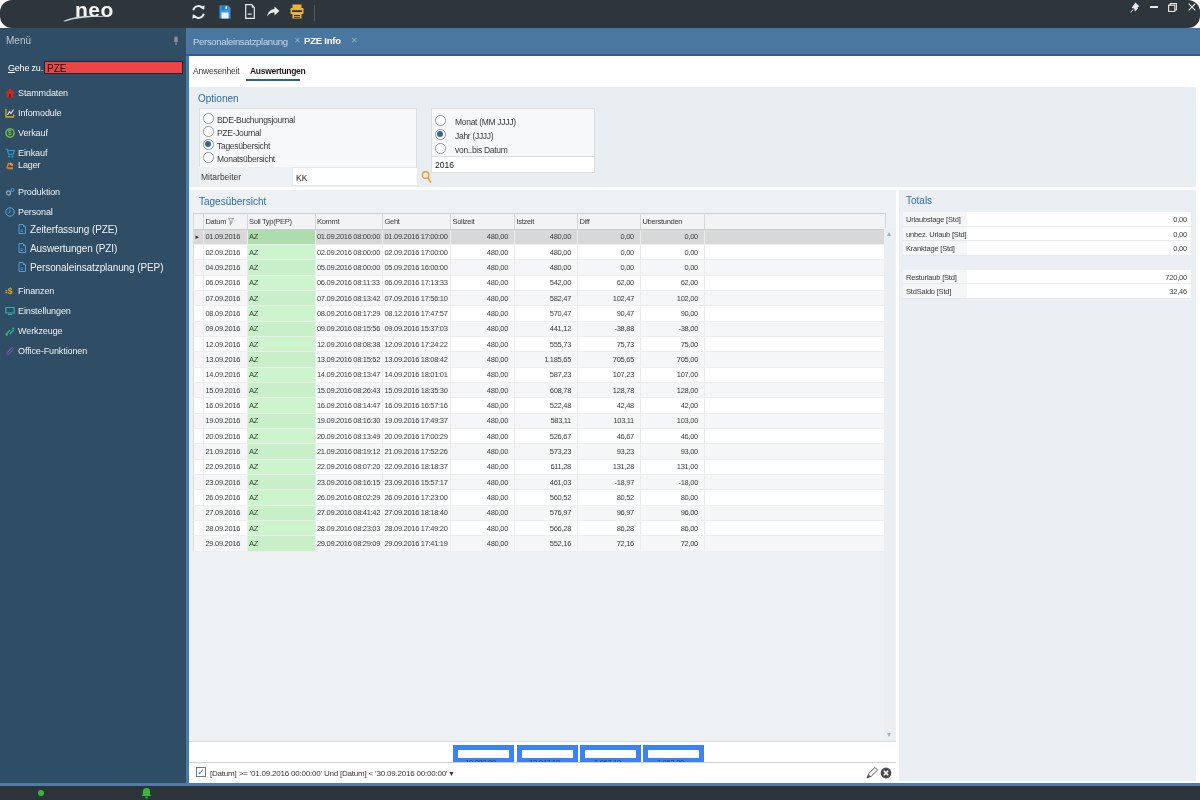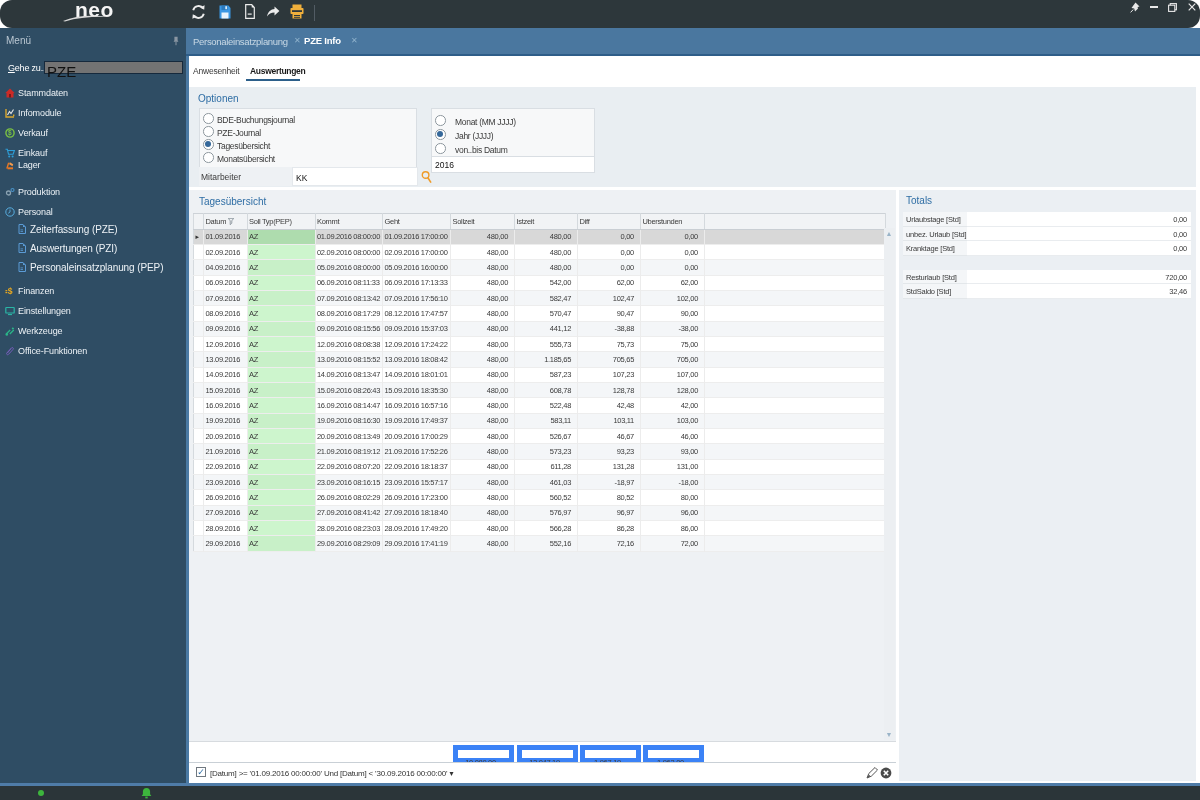--- a/index.html
+++ b/index.html
@@ -14,21 +14,21 @@
 #tabstrip .t1 { position:absolute; left:8px; top:8px; color:#c9d9e5; font-size:9.5px; letter-spacing:-0.3px; }
 #tabstrip .tx1 { position:absolute; left:109px; top:8px; color:#8fb2cc; font-size:8px; }
 #tabstrip .t2 { position:absolute; left:119px; top:7px; color:#ffffff; font-size:9.5px; letter-spacing:-0.2px; font-weight:bold; }
 #tabstrip .tx2 { position:absolute; left:166px; top:8px; color:#8fb2cc; font-size:8px; }
 
 #sidebar { left:0; top:28px; width:186px; height:755px; background:#2f4d64; color:#e9eef3; overflow:hidden; }
 #menuhd { position:absolute; left:6px; top:7px; font-size:10px; color:#b9c6d1; }
 #pin { position:absolute; left:172px; top:8px; }
 #gehezu { position:absolute; left:8px; top:35px; font-size:9px; letter-spacing:-0.2px; color:#fff; }
 #gehezu u { text-decoration:underline; }
-#gzinput { position:absolute; left:44px; top:33px; width:139px; height:13px; background:#737373; border:1px solid #16293c; font-size:15px; color:#111; padding:0.5px 2px; }
+#gzinput { position:absolute; left:44px; top:33px; width:139px; height:13px; background:#ef4444; border:1px solid #16293c; font-size:10px; color:#111; padding:0.5px 2px; }
 .mi { position:absolute; left:0; width:186px; height:14px; font-size:9px; letter-spacing:-0.1px; color:#edf2f6; }
 .mi .ic { position:absolute; left:5px; top:0px; width:10px; height:10px; }
 .mi .lb { position:absolute; left:18px; top:0px; white-space:nowrap; }
 .mi2 .ic { left:17px; }
 .mi2 .lb { left:30px; font-size:10px; }
 
 #splitter { left:186px; top:56px; width:3px; height:727px; background:#4a79a3; }
 
 #content { left:189px; top:56px; width:1011px; height:727px; background:#fff; }
 .sectitle { position:absolute; font-size:10px; font-weight:normal; color:#2e6da4; }

